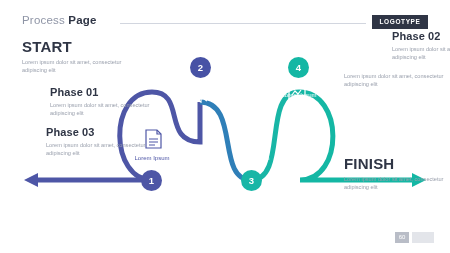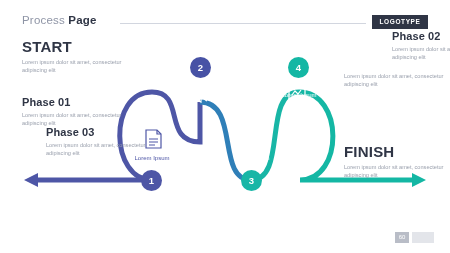--- a/index.html
+++ b/index.html
@@ -141,25 +141,25 @@
     letter-spacing: 0.2px;
   }
   .txt-block .body {
     font-size: 5.6px;
     line-height: 1.5;
     color: #9aa0ad;
   }
   .left-blocks { left: 22px; }
   .right-blocks { left: 344px; }
   .b-start  { top: 38px; }
-  .b-p1     { top: 96px; }
+  .b-p1     { top: 86px; margin-left: 28px; }
   .b-p3     { top: 126px; margin-left: 24px; }
   .b-p2     { top: 30px; margin-left: 48px; }
   .b-p4     { top: 72px; }
-  .b-finish { top: 143px; }
+  .b-finish { top: 155px; }
   .right-blocks .head,
   .right-blocks .body { text-align: left; }
 </style>
 </head>
 <body>
 
 <div class="slide">
 
   <div class="header">
     <div class="header-title"><span>Process </span><span class="strong">Page</span></div>

